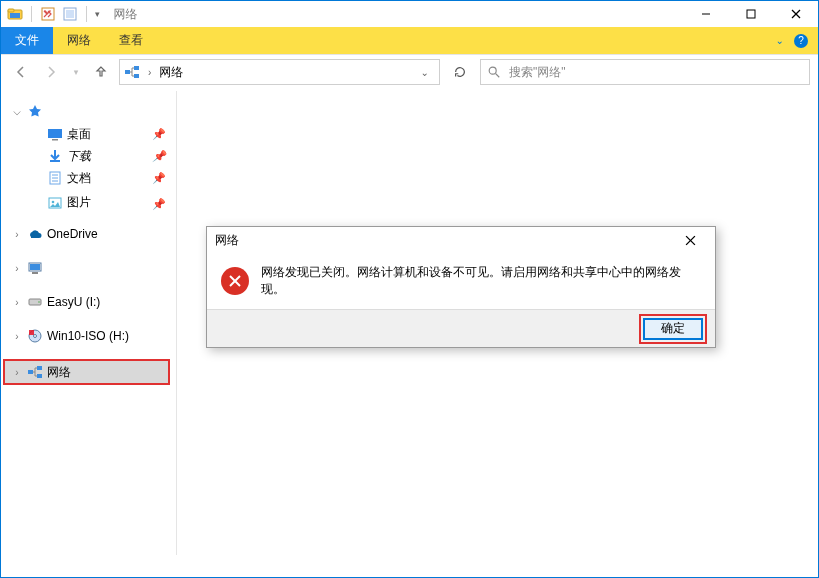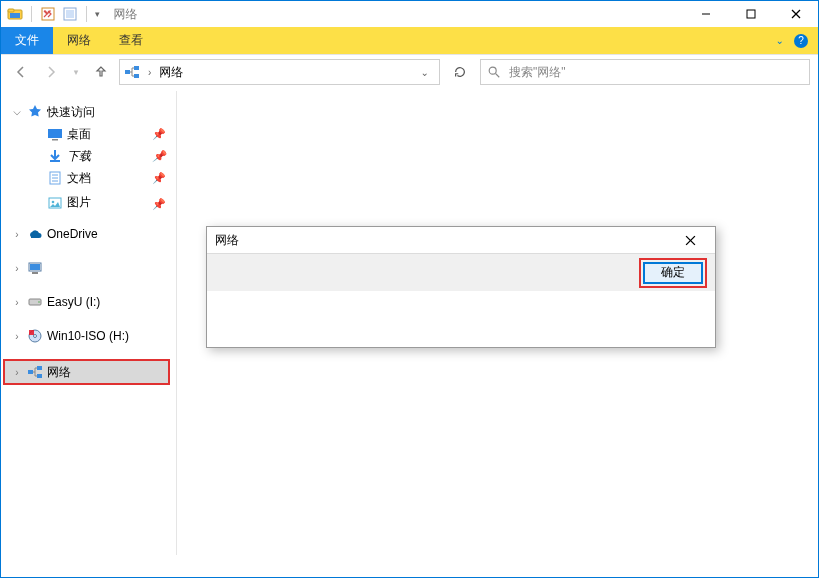--- a/index.html
+++ b/index.html
@@ -190,21 +190,20 @@
   <div class="body">
     <div class="sidebar">
 
       <div class="tree-row">
         <span class="tw">⌵</span>
         <span class="ic">
             <svg viewBox="0 0 16 16">
               <path d="M8 1l2 4 4 .6-3 3 .7 4L8 11l-3.7 1.6.7-4-3-3L6 5z" fill="#2f86e6"></path>
             </svg>
           </span>
-        <span class="lbl">快速访问</span>
       </div>
 
       <div class="tree-row" style="padding-left:26px;">
         <span class="tw none">›</span>
         <span class="ic">
             <svg viewBox="0 0 16 16">
               <rect x="1" y="3" width="14" height="9" fill="#2f86e6"></rect>
               <rect x="5" y="13" width="6" height="1.5" fill="#888"></rect>
             </svg>
           </span>
@@ -334,20 +333,29 @@
     <div class="dlg-title">
       <span>网络</span>
       <div class="dspacer"></div>
       <div class="dlg-close">
         <svg width="11" height="11" viewBox="0 0 10 10">
             <line x1="1" y1="1" x2="9" y2="9" stroke="#000" stroke-width="1.2"></line>
             <line x1="9" y1="1" x2="1" y2="9" stroke="#000" stroke-width="1.2"></line>
           </svg>
       </div>
     </div>
+    <div class="dlg-body">
+      <div class="err-icon">
+        <svg viewBox="0 0 16 16">
+            <line x1="3" y1="3" x2="13" y2="13" stroke="#fff" stroke-width="2"></line>
+            <line x1="13" y1="3" x2="3" y2="13" stroke="#fff" stroke-width="2"></line>
+          </svg>
+      </div>
+      <div class="dlg-msg">网络发现已关闭。网络计算机和设备不可见。请启用网络和共享中心中的网络发现。</div>
+    </div>
     <div class="dlg-footer">
       <div class="ok-wrap">
         <div class="ok-btn">确定</div>
       </div>
     </div>
   </div>
 
 </div>
 
 </body></html>

